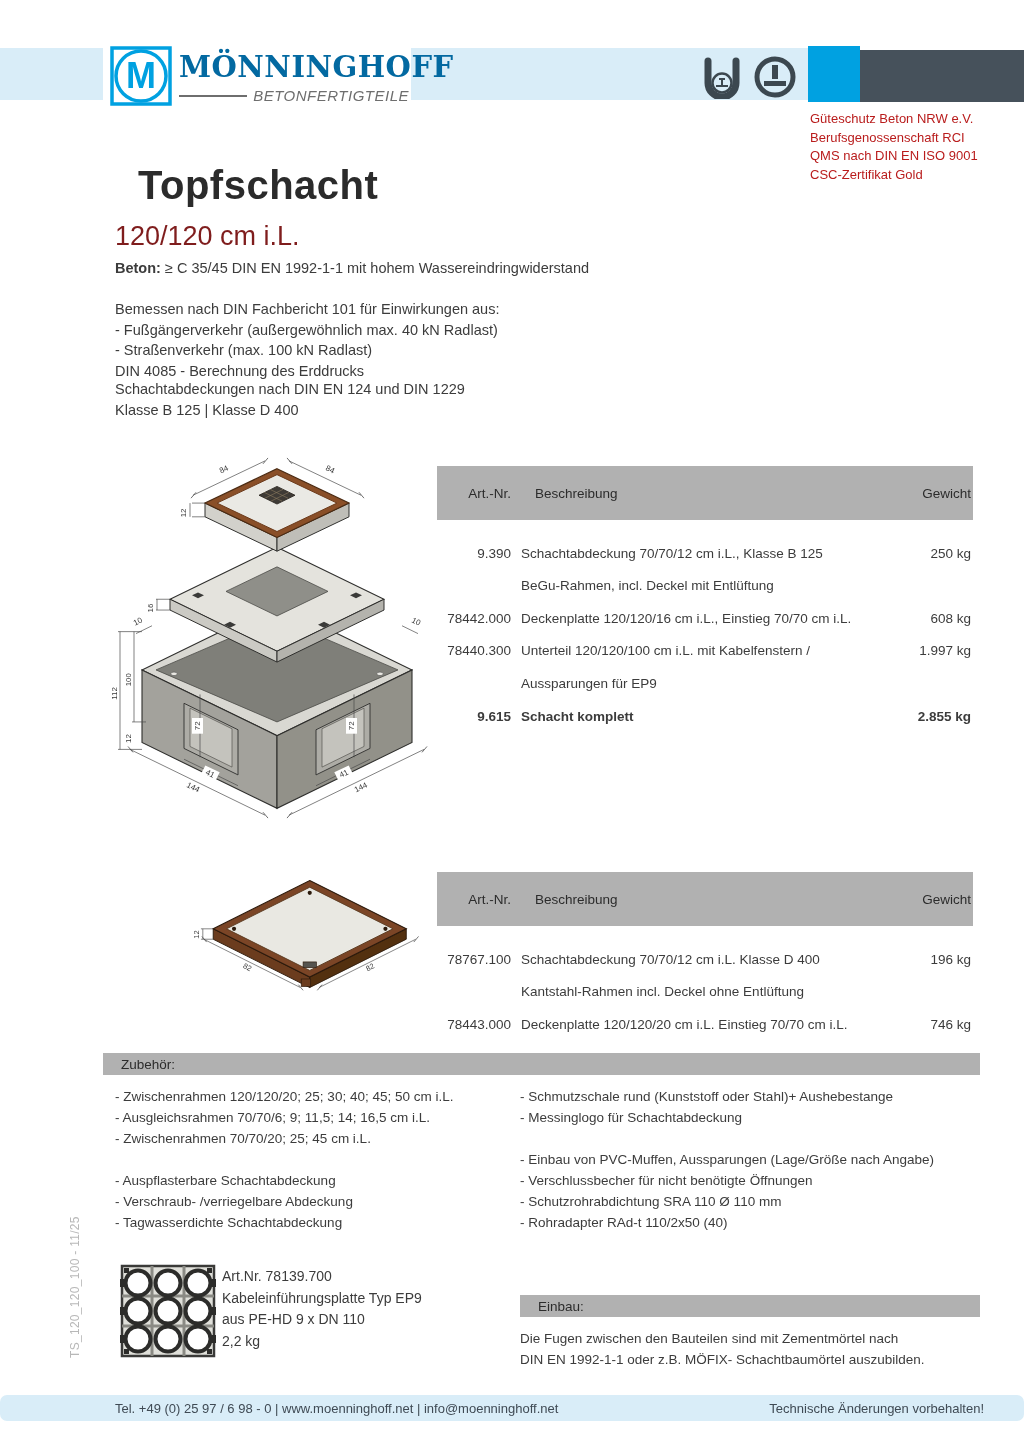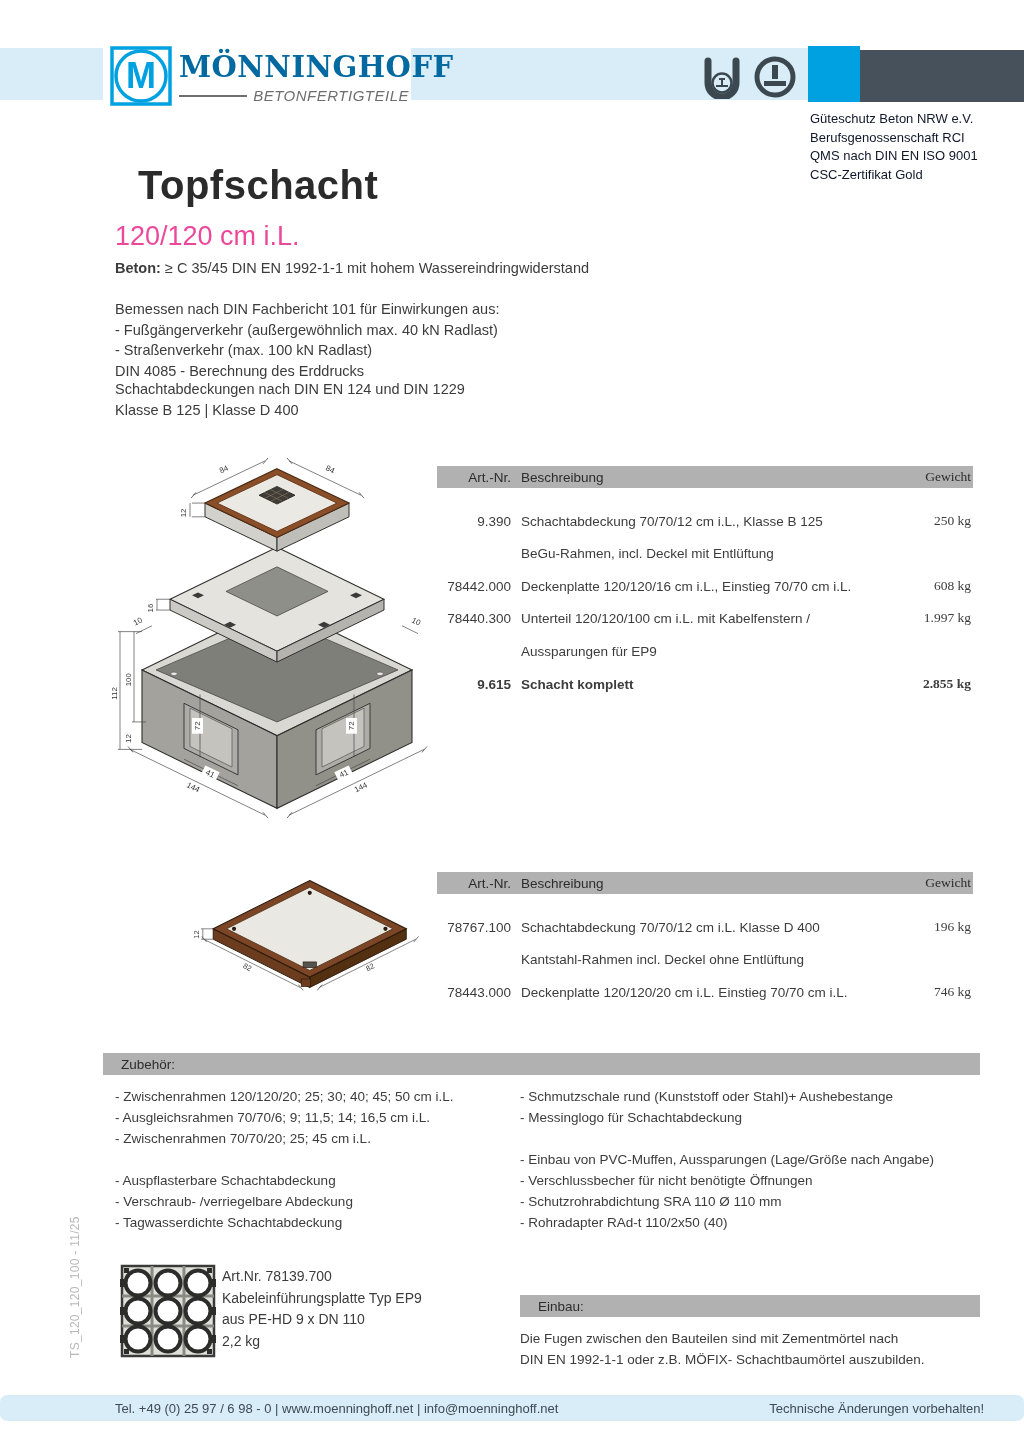--- a/index.html
+++ b/index.html
@@ -14,43 +14,43 @@
   .logo-panel { left:103px; top:44px; width:308px; height:64px; background:#ffffff; }
   .m-emblem { left:7px; top:2px; width:62px; height:60px; }
   .brand { left:76px; top:6px; font-family:"DejaVu Serif", serif; font-weight:bold;
            font-size:29px; letter-spacing:0.5px; color:#0369a1; white-space:nowrap; }
   .brand-sub-row { left:76px; top:43px; width:230px; display:flex; align-items:center; }
   .brand-rule { width:72px; height:2px; background:#6e6e6e; margin-right:6px; }
   .brand-sub { font-style:italic; font-size:15px; color:#6e6e6e; letter-spacing:0.5px; white-space:nowrap; }
   .cert-icon { top:55px; width:44px; height:44px; }
   .cyan-block { left:808px; top:46px; width:52px; height:56px; background:#00a1e1; }
   .slate-block { left:860px; top:50px; width:164px; height:52px; background:#46515b; }
-  .cert-lines { left:810px; top:110px; font-size:13px; line-height:18.6px; color:#0f172a; }
+  .cert-lines { left:810px; top:110px; font-size:13px; line-height:18.6px; color:#b91c1c; }
 
   
   .h1 { left:115px; top:163px; font-size:40px; font-weight:bold; color:#2b2b2b; letter-spacing:0.5px;margin-left:23px; }
-  .h2 { left:115px; top:221px; font-size:27px; color:#ec4899; }
+  .h2 { left:115px; top:221px; font-size:27px; color:#7f1d1d; }
   .beton { left:115px; top:260px; font-size:14.5px; }
   .beton b { font-weight:bold; }
   .para { font-size:14.5px; line-height:20.5px; }
   .p1 { left:115px; top:299px; }
   .p2 { left:115px; top:379px; }
 
   
   .dtable { width:536px; font-size:13.5px; }
   .t1 { left:437px; top:466px; }
   .t2 { left:437px; top:872px; }
-  .thead { display:grid; grid-template-columns:72px 1fr 86px; column-gap:10px;
+  .thead { display:grid; grid-template-columns:72px 1fr 86px; column-gap:24px;
            background:#b1b1b1; height:22px; align-items:center; color:#2c2c2c;
-           padding:0 2px; }
+           padding:16px 2px; }
   .trow  { display:grid; grid-template-columns:72px 1fr 86px; column-gap:10px;
            height:32.6px; align-items:end; padding:0 2px; }
   .rows { margin-top:8px; }
   .col-art { text-align:right; }
-  .col-gew { text-align:right;font-family:Liberation Serif, serif; }
+  .col-gew { text-align:right; }
   .bold { font-weight:bold; }
 
   
   .secbar { background:#b1b1b1; height:22px; display:flex; align-items:center;
             padding-left:18px; font-size:13.5px; color:#2c2c2c; }
   .zub-bar { left:103px; top:1053px; width:859px; }
   .ein-bar { left:520px; top:1295px; width:442px; }
 
   .list { font-size:13.5px; line-height:21px; }
   .zub-left { left:115px; top:1086px; width:395px; }

